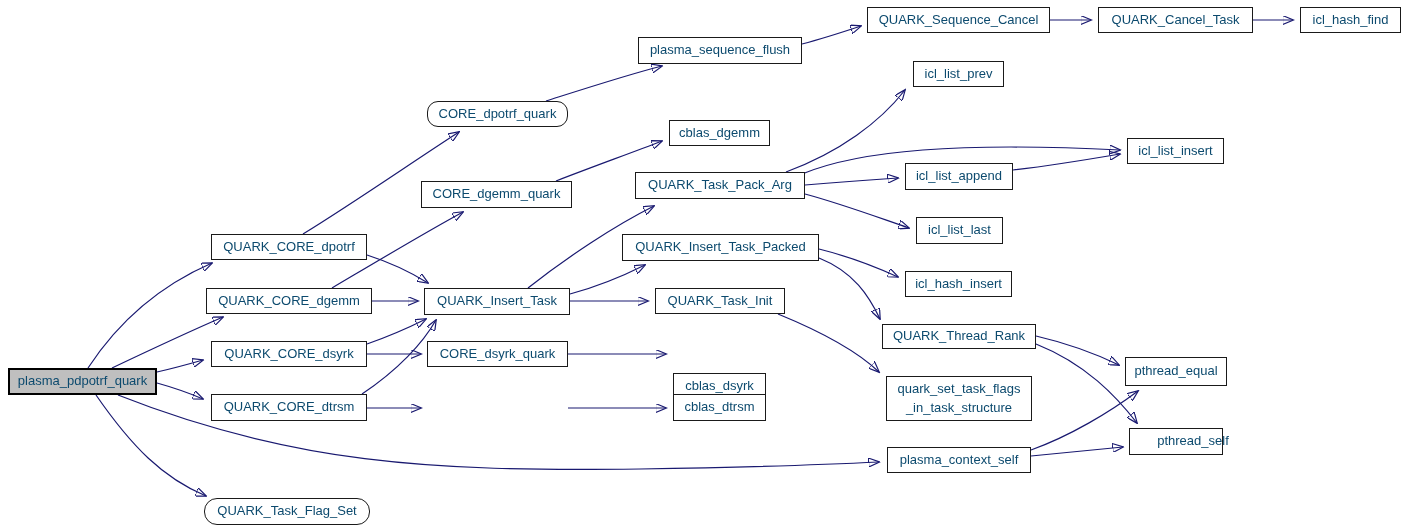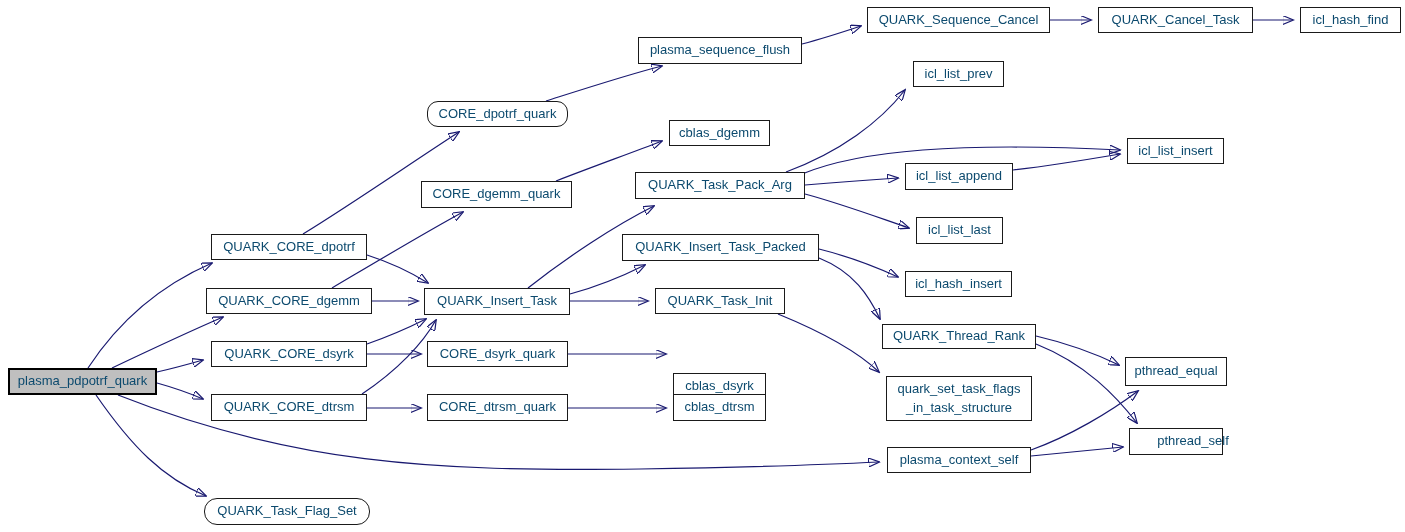--- a/index.html
+++ b/index.html
@@ -87,21 +87,20 @@
   <div class="node root" style="left:8px;top:368px;width:149px;height:27px;">plasma_pdpotrf_quark</div>
   <div class="node" style="left:206px;top:288px;width:166px;height:26px;">QUARK_CORE_dgemm</div>
   <div class="node" style="left:211px;top:234px;width:156px;height:26px;">QUARK_CORE_dpotrf</div>
   <div class="node" style="left:211px;top:341px;width:156px;height:26px;">QUARK_CORE_dsyrk</div>
   <div class="node" style="left:211px;top:394px;width:156px;height:27px;">QUARK_CORE_dtrsm</div>
   <div class="node" style="left:204px;top:498px;width:166px;height:27px;border-radius:13px;">QUARK_Task_Flag_Set</div>
   <div class="node" style="left:427px;top:101px;width:141px;height:26px;border-radius:11px;">CORE_dpotrf_quark</div>
   <div class="node" style="left:421px;top:181px;width:151px;height:27px;">CORE_dgemm_quark</div>
   <div class="node" style="left:424px;top:288px;width:146px;height:27px;">QUARK_Insert_Task</div>
   <div class="node" style="left:427px;top:341px;width:141px;height:26px;">CORE_dsyrk_quark</div>
-  <div class="node" style="left:427px;top:394px;width:141px;height:27px;">CORE_dtrsm_quark</div>
   <div class="node" style="left:638px;top:37px;width:164px;height:27px;">plasma_sequence_flush</div>
   <div class="node" style="left:669px;top:120px;width:101px;height:26px;">cblas_dgemm</div>
   <div class="node" style="left:635px;top:172px;width:170px;height:27px;">QUARK_Task_Pack_Arg</div>
   <div class="node" style="left:622px;top:234px;width:197px;height:27px;">QUARK_Insert_Task_Packed</div>
   <div class="node" style="left:655px;top:288px;width:130px;height:26px;">QUARK_Task_Init</div>
   <div class="node" style="left:673px;top:341px;width:93px;height:26px;margin-top:32px;">cblas_dsyrk</div>
   <div class="node" style="left:673px;top:394px;width:93px;height:27px;">cblas_dtrsm</div>
   <div class="node" style="left:867px;top:7px;width:183px;height:26px;">QUARK_Sequence_Cancel</div>
   <div class="node" style="left:1098px;top:7px;width:155px;height:26px;">QUARK_Cancel_Task</div>
   <div class="node" style="left:1300px;top:7px;width:101px;height:26px;">icl_hash_find</div>

